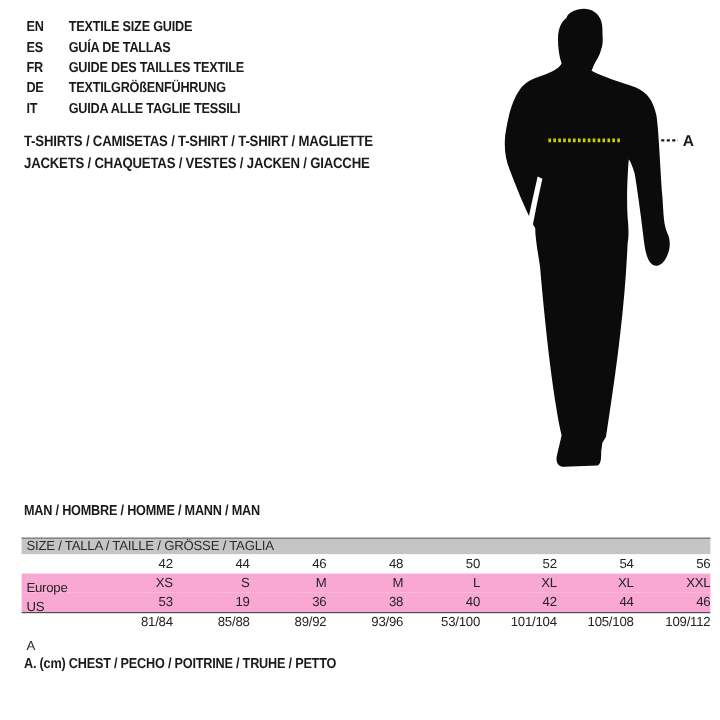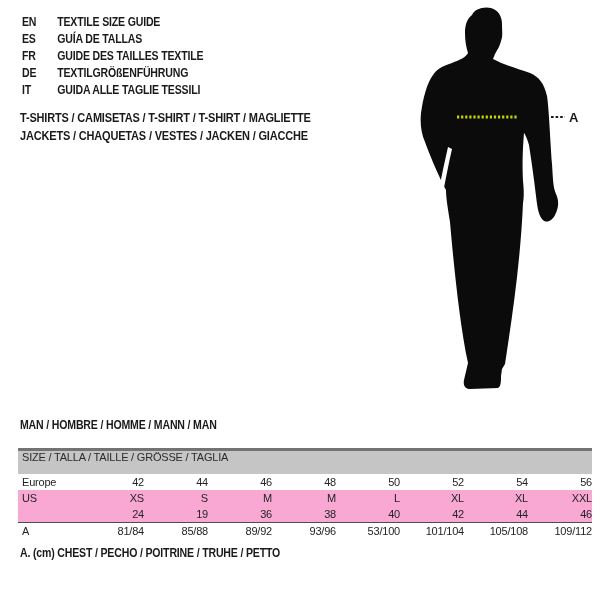--- a/index.html
+++ b/index.html
@@ -40,29 +40,29 @@
     position: absolute; top: 418px; left: 20px;
     font-weight: 700; font-size: 12px; letter-spacing: -0.2px; white-space: nowrap;
   }
 
   
   .size-table {
     position: absolute; top: 448px; left: 18px; width: 574px;
     font-size: 11px; letter-spacing: -0.2px; color: #242424;
   }
   .size-table .thead {
-    height: 26px; line-height: 12px;
-    background: #c5c5c5; border-top: 3px solid #737373;
+    height: 14px; line-height: 12px;
+    background: #c5c5c5; border-top: 1px solid #737373;
     padding-left: 4px; color: #2b2b2b; white-space: nowrap;
   }
   .trow {
     display: grid; grid-template-columns: 62px repeat(8, 1fr);
     height: 16px; line-height: 16px;
   }
-  .trow .lbl { text-align: left; padding-left: 4px; }
+  .trow .lbl { text-align: left; padding-left: 4px; margin-top: 20px; }
   .trow .val { text-align: right; }
   .row-europe { background: #ffffff; }
   .row-us, .row-num { background: #f9a8d4; }
   .row-a { background: #ffffff; border-top: 1px solid #4d4d4d; }
 
   
   .footnote {
     position: absolute; top: 546px; left: 20px;
     font-weight: 700; font-size: 12px; letter-spacing: -0.2px; white-space: nowrap;
   }
@@ -163,21 +163,21 @@
     <div class="val">M</div>
     <div class="val">M</div>
     <div class="val">L</div>
     <div class="val">XL</div>
     <div class="val">XL</div>
     <div class="val">XXL</div>
   </div>
 
   <div class="trow row-num">
     <div class="lbl"></div>
-    <div class="val">24</div>
+    <div class="val">53</div>
     <div class="val">19</div>
     <div class="val">36</div>
     <div class="val">38</div>
     <div class="val">40</div>
     <div class="val">42</div>
     <div class="val">44</div>
     <div class="val">46</div>
   </div>
 
   <div class="trow row-a">

